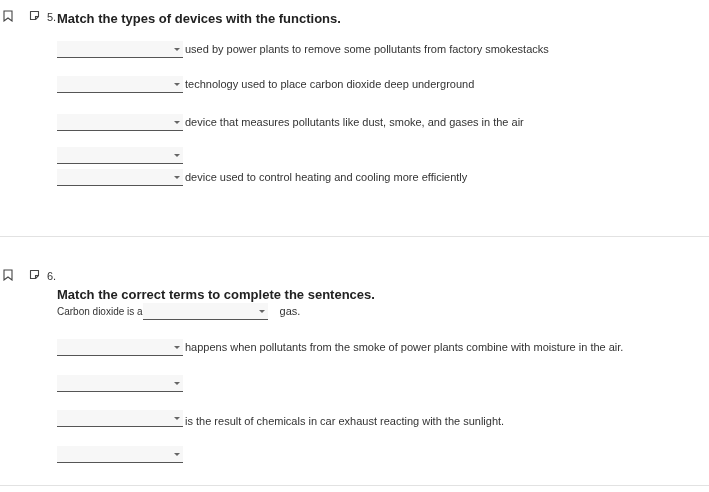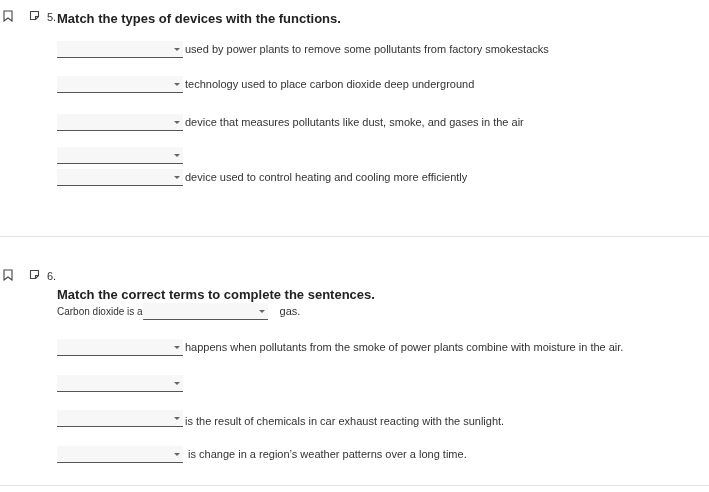--- a/index.html
+++ b/index.html
@@ -115,17 +115,16 @@
       <span></span>
       <span class="caret"></span>
     </div>
     <span class="row-text">is the result of chemicals in car exhaust reacting with the sunlight.</span>
   </div>
   <div class="row" style="top:445px;">
     <div class="select" style="width:126px;">
       <span></span>
       <span class="caret"></span>
     </div>
-    <span class="row-text" style="white-space:pre;"> is change in a region’s weather patterns over a long time.</span>
   </div>
 </div>
 
 <div class="divider" style="top:485px;"></div>
 
 </body></html>

